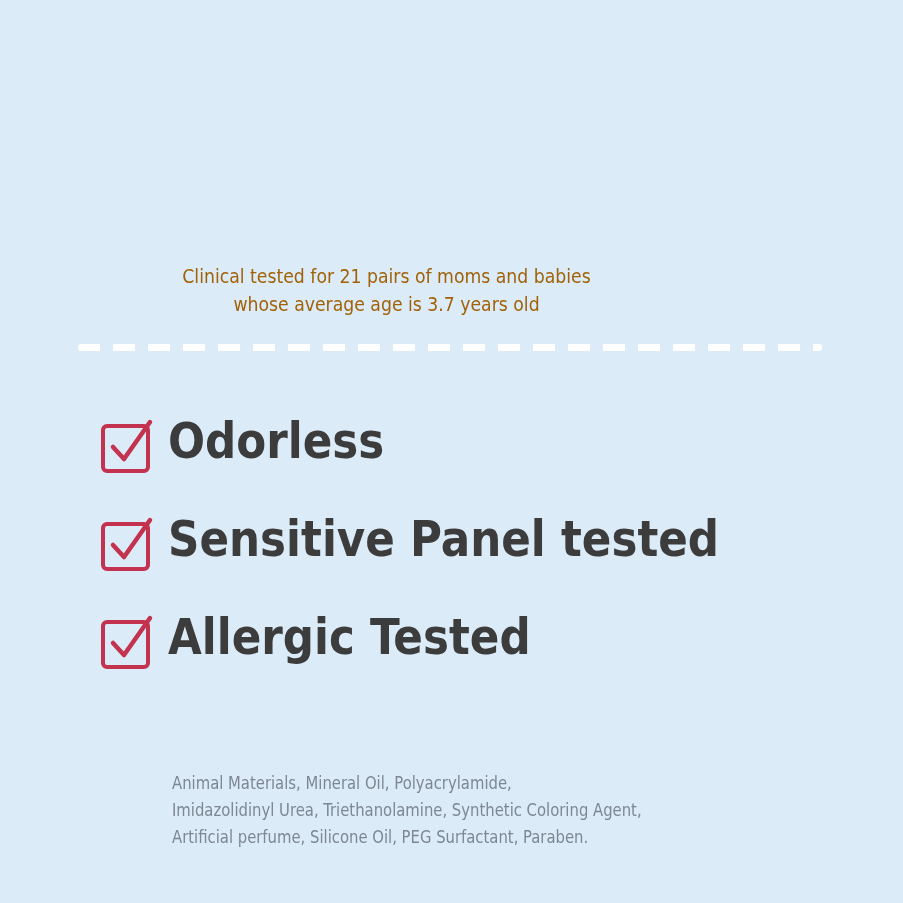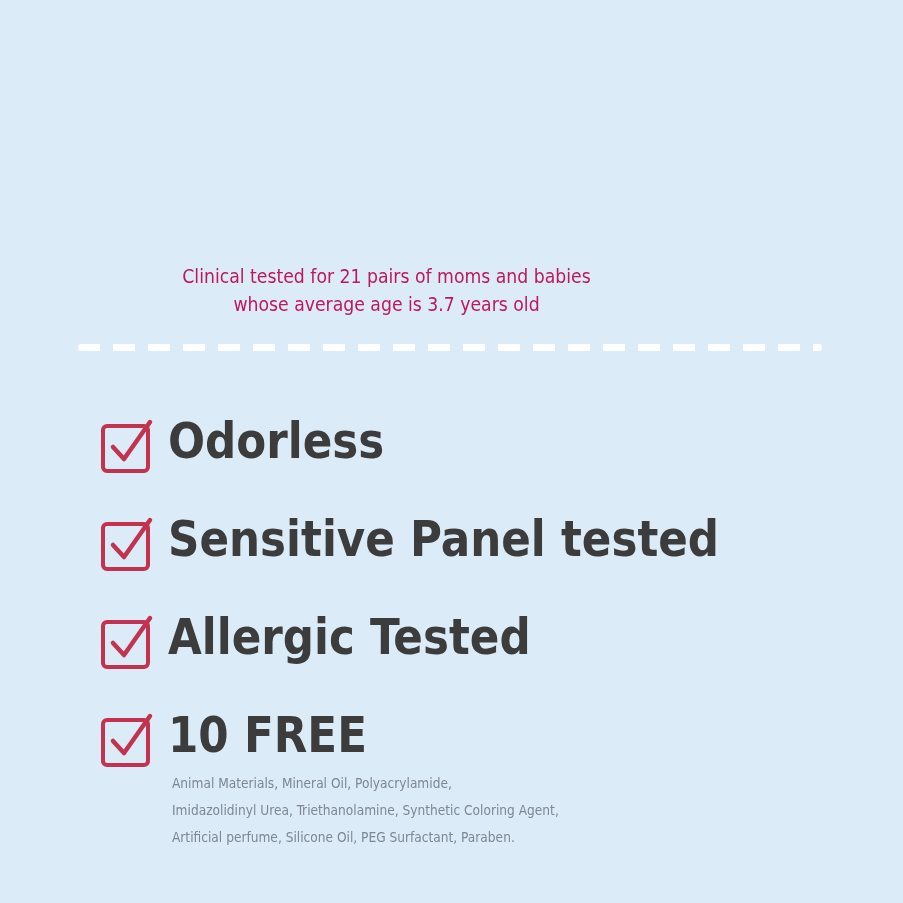--- a/index.html
+++ b/index.html
@@ -61,21 +61,21 @@
     font-weight: bold;
   }
 
   
   .subcaption {
     position: absolute;
     top: 262px;
     left: 0;
     width: 773px;
     text-align: center;
-    color: #be185d;
+    color: #a16207;
     font-size: 20px;
     line-height: 28px;
     font-family: "DejaVu Sans Condensed", "Liberation Sans Narrow", "Liberation Sans", sans-serif;
   }
   .subcaption span {
     display: block;
     transform: scaleX(0.96);
   }
 
   
@@ -134,21 +134,21 @@
     transform-origin: left center;
   }
 
   
   .fineprint {
     position: absolute;
     top: 770px;
     left: 172px;
     width: 700px;
     color: #7c8792;
-    font-size: 14px;
+    font-size: 17px;
     line-height: 27px;
     font-family: "DejaVu Sans Condensed", "Liberation Sans Narrow", "Liberation Sans", sans-serif;
   }
   .fineprint span {
     display: block;
     white-space: nowrap;
     transform: scaleX(0.97);
     transform-origin: left center;
   }
 </style>
@@ -190,29 +190,20 @@
     <div class="feature-row">
       <span class="checkbox-icon">
         <svg viewBox="0 0 56 58">
           <rect x="3" y="9" width="45" height="45" rx="4" ry="4" fill="none" stroke="#c3334f" stroke-width="4"></rect>
           <path d="M13 30 L24 42 L50 5" fill="none" stroke="#c3334f" stroke-width="4.5" stroke-linecap="round" stroke-linejoin="round"></path>
         </svg>
       </span>
       <span class="feature-label">Allergic Tested</span>
     </div>
 
-    <div class="feature-row">
-      <span class="checkbox-icon">
-        <svg viewBox="0 0 56 58">
-          <rect x="3" y="9" width="45" height="45" rx="4" ry="4" fill="none" stroke="#c3334f" stroke-width="4"></rect>
-          <path d="M13 30 L24 42 L50 5" fill="none" stroke="#c3334f" stroke-width="4.5" stroke-linecap="round" stroke-linejoin="round"></path>
-        </svg>
-      </span>
-      <span class="feature-label">10 FREE</span>
-    </div>
 
   </div>
 
   <div class="fineprint">
     <span>Animal Materials, Mineral Oil, Polyacrylamide,</span>
     <span>Imidazolidinyl Urea, Triethanolamine, Synthetic Coloring Agent,</span>
     <span>Artificial perfume, Silicone Oil, PEG Surfactant, Paraben.</span>
   </div>
 
 </div>

